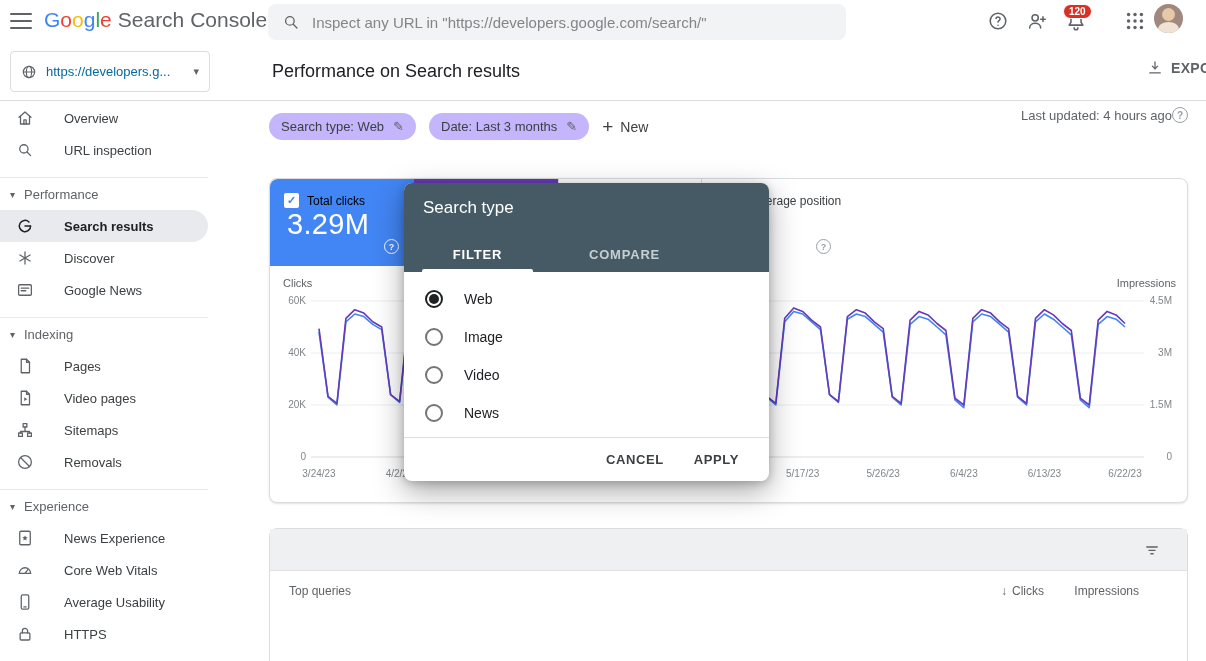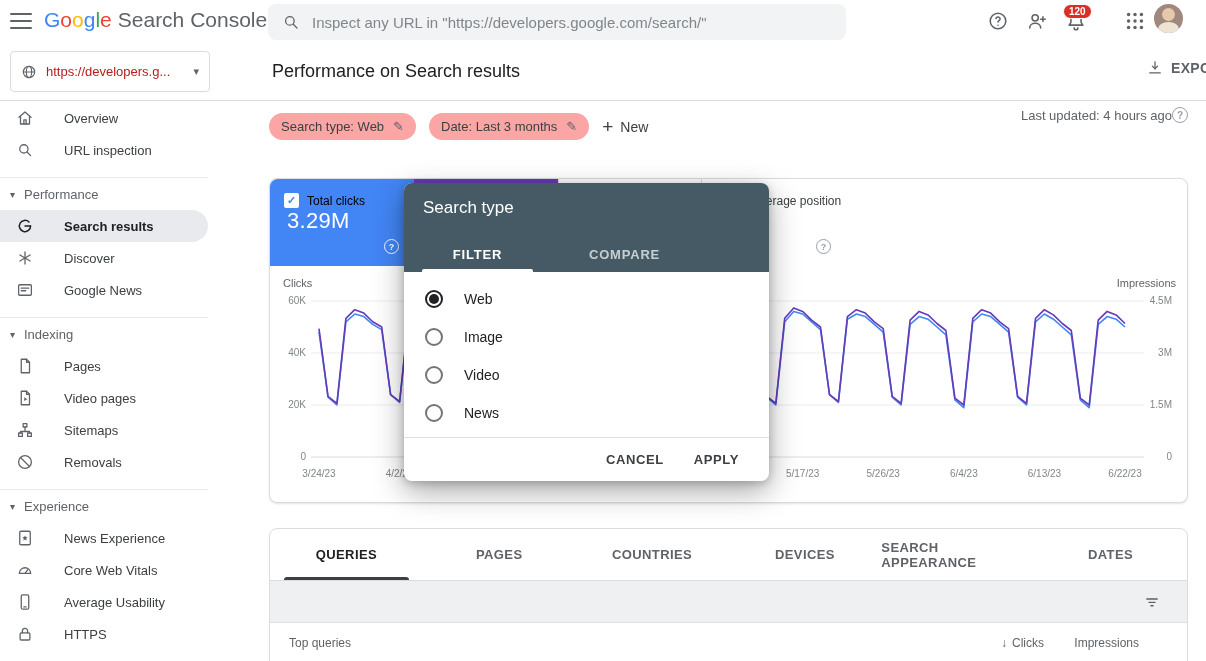--- a/index.html
+++ b/index.html
@@ -18,46 +18,46 @@
   #searchbox input{border:none;outline:none;background:transparent;flex:1;font-size:15px;color:#0f172a;margin-left:12px;font-family:inherit}
   #searchbox input::placeholder{color:#80868b}
   .topbtn{position:absolute;top:8px;width:26px;height:26px;display:flex;align-items:center;justify-content:center;cursor:pointer}
   #badge{position:absolute;left:1063px;top:4px;min-width:27px;height:15px;background:#d93025;border-radius:8px;color:#fff;font-size:10px;font-weight:bold;display:flex;align-items:center;justify-content:center;padding:0 5px;border:1px solid #fff;z-index:3}
   #avatar{position:absolute;left:1154px;top:4px;width:29px;height:29px;border-radius:50%;background:#a1887f;overflow:hidden;cursor:pointer}
   #avatar:before{content:"";position:absolute;left:8px;top:4px;width:13px;height:13px;border-radius:50%;background:#e6c9a8}
   #avatar:after{content:"";position:absolute;left:4px;top:18px;width:21px;height:14px;border-radius:50% 50% 0 0;background:#efe3d3}
   
   #divider-top{position:absolute;left:0;top:100px;width:1206px;height:1px;background:#dadce0}
   #property{position:absolute;left:10px;top:51px;width:200px;height:41px;border:1px solid #dadce0;border-radius:4px;display:flex;align-items:center;padding:0 10px;cursor:pointer;background:#fff}
-  #property .txt{flex:1;margin-left:9px;font-size:13px;color:#b91c1c;white-space:nowrap;overflow:hidden}
+  #property .txt{flex:1;margin-left:9px;font-size:13px;color:#0369a1;white-space:nowrap;overflow:hidden}
   #property .caret{color:#5f6368;font-size:11px;margin-left:4px}
   #page-title{position:absolute;left:272px;top:61px;font-size:18px;color:#202124}
   #export{position:absolute;left:1146px;top:59px;display:flex;align-items:center;gap:7px;color:#5f6368;font-size:14px;font-weight:bold;letter-spacing:.3px;cursor:pointer}
   
   .sb-item{position:absolute;left:0;width:208px;height:32px;display:flex;align-items:center;padding-left:16px;cursor:pointer;color:#3c4043}
   .sb-item .sbl{margin-left:30px;font-size:13px;white-space:nowrap}
   .sb-item.selected{background:#e8eaed;border-radius:0 16px 16px 0}
   .sb-item.selected .sbl{color:#202124;font-weight:bold}
   .sb-sec{position:absolute;left:0;width:208px;height:32px;display:flex;align-items:center;padding-left:10px;cursor:pointer;color:#5f6368;font-size:13px}
   .sb-sec .tri{font-size:10px;color:#5f6368;width:14px}
   .sb-div{position:absolute;left:0;width:208px;height:1px;background:#e8eaed}
   
-  .chip{height:27px;background:#fca5a5;border-radius:14px;display:inline-flex;align-items:center;padding:0 12px;font-size:13px;color:#3c4043;cursor:pointer;white-space:nowrap}
+  .chip{height:27px;background:#c4b5fd;border-radius:14px;display:inline-flex;align-items:center;padding:0 12px;font-size:13px;color:#3c4043;cursor:pointer;white-space:nowrap}
   .chip .pencil{margin-left:9px;color:#5f6368;font-size:13px}
   #chiprow{position:absolute;left:269px;top:113px;display:flex;align-items:center;gap:13px}
   #newbtn{display:inline-flex;align-items:center;gap:7px;color:#3c4043;font-size:14px;cursor:pointer}
   #newbtn .plus{font-size:19px;line-height:1;color:#3c4043}
   #lastupd{position:absolute;right:18px;top:107px;display:flex;align-items:center;gap:0}
   #lastupd .lu-text{font-size:13px;color:#5f6368}
   .qmark{width:16px;height:16px;border-radius:50%;border:1.5px solid #9aa0a6;color:#9aa0a6;font-size:10px;font-weight:bold;display:flex;align-items:center;justify-content:center;cursor:pointer}
   
   #chartcard{position:absolute;left:269px;top:178px;width:919px;height:325px;border:1px solid #dadce0;border-radius:8px;background:#fff;box-shadow:0 1px 2px rgba(60,64,67,.15)}
   .mcard{position:absolute;top:0;height:87px;width:144px;cursor:pointer}
   .mcard .mlabel{position:absolute;left:37px;top:15px;font-size:12px}
-  .mcard .mvalue{position:absolute;left:17px;top:29px;font-size:22px;letter-spacing:.3px}
+  .mcard .mvalue{position:absolute;left:17px;top:29px;font-size:29px;letter-spacing:.3px}
   .cbx{position:absolute;left:14px;top:14px;width:15px;height:15px;border-radius:2px;display:flex;align-items:center;justify-content:center;font-size:11px;font-weight:bold}
   .helpw{position:absolute;right:15px;bottom:12px;width:15px;height:15px;border-radius:50%;font-size:9px;display:flex;align-items:center;justify-content:center;font-weight:bold;cursor:pointer}
   
   #tablecard{position:absolute;left:269px;top:528px;width:919px;height:140px;border:1px solid #dadce0;border-radius:8px 8px 0 0;background:#fff}
   #tabs{display:flex;height:52px;border-bottom:1px solid #dadce0}
   .tab{flex:1;display:flex;align-items:center;justify-content:center;font-size:13px;letter-spacing:.4px;color:#5f6368;font-weight:bold;cursor:pointer;position:relative}
   .tab.active{color:#202124}
   .tab.active:after{content:"";position:absolute;left:14px;right:14px;bottom:0;height:3px;background:#3c4043;border-radius:3px 3px 0 0}
   #tooltab{height:41px;background:#eef0f2;display:flex;align-items:center;justify-content:flex-end;padding-right:26px}
   #thead{height:40px;display:flex;align-items:center;border-top:1px solid #e0e0e0;position:relative}
@@ -341,28 +341,20 @@
         <text x="613.228" y="211" font-size="10" fill="#80868b" text-anchor="middle">5/26/23</text>
         <text x="693.832" y="211" font-size="10" fill="#80868b" text-anchor="middle">6/4/23</text>
         <text x="774.4359999999999" y="211" font-size="10" fill="#80868b" text-anchor="middle">6/13/23</text>
         <text x="855.04" y="211" font-size="10" fill="#80868b" text-anchor="middle">6/22/23</text>
         <polyline points="49.0,66.2 58.0,131.2 66.9,139.0 75.9,55.8 84.8,48.0 93.8,50.6 102.7,58.4 111.7,63.6 120.6,128.6 129.6,136.4 138.6,53.2 147.5,45.4 156.5,48.0 165.4,55.8 174.4,66.2 183.3,131.2 192.3,139.0 201.3,58.4 210.2,50.6 219.2,53.2 228.1,61.0 237.1,68.8 246.0,133.8 255.0,141.6 263.9,55.8 272.9,48.0 281.9,50.6 290.8,58.4 299.8,66.2 308.7,131.2 317.7,139.0 326.6,53.2 335.6,45.4 344.5,48.0 353.5,55.8 362.5,63.6 371.4,128.6 380.4,136.4 389.3,55.8 398.3,48.0 407.2,50.6 416.2,61.0 425.2,68.8 434.1,133.8 443.1,141.6 452.0,58.4 461.0,50.6 469.9,53.2 478.9,61.0 487.8,66.2 496.8,131.2 505.8,139.0 514.7,55.8 523.7,45.4 532.6,48.0 541.6,55.8 550.5,63.6 559.5,128.6 568.4,136.4 577.4,53.2 586.4,48.0 595.3,50.6 604.3,58.4 613.2,66.2 622.2,131.2 631.1,139.0 640.1,58.4 649.1,50.6 658.0,53.2 667.0,61.0 675.9,68.8 684.9,133.8 693.8,141.6 702.8,55.8 711.7,48.0 720.7,50.6 729.7,58.4 738.6,66.2 747.6,131.2 756.5,139.0 765.5,55.8 774.4,48.0 783.4,53.2 792.3,61.0 801.3,68.8 810.3,133.8 819.2,141.6 828.2,58.4 837.1,50.6 846.1,53.2 855.0,61.0" fill="none" stroke="#4285f4" stroke-width="1.6" stroke-linejoin="round"></polyline>
         <polyline points="49.0,62.7 58.0,130.3 66.9,137.3 75.9,52.3 84.8,43.7 93.8,47.1 102.7,55.8 111.7,61.0 120.6,128.6 129.6,135.5 138.6,50.6 147.5,41.9 156.5,45.4 165.4,54.1 174.4,62.7 183.3,130.3 192.3,137.3 201.3,54.1 210.2,45.4 219.2,48.9 228.1,57.5 237.1,64.5 246.0,132.1 255.0,139.0 263.9,52.3 272.9,43.7 281.9,47.1 290.8,55.8 299.8,62.7 308.7,130.3 317.7,137.3 326.6,50.6 335.6,41.9 344.5,45.4 353.5,54.1 362.5,61.0 371.4,128.6 380.4,135.5 389.3,52.3 398.3,43.7 407.2,48.9 416.2,57.5 425.2,64.5 434.1,132.1 443.1,139.0 452.0,54.1 461.0,45.4 469.9,48.9 478.9,57.5 487.8,62.7 496.8,130.3 505.8,137.3 514.7,52.3 523.7,41.9 532.6,45.4 541.6,54.1 550.5,61.0 559.5,128.6 568.4,135.5 577.4,50.6 586.4,43.7 595.3,47.1 604.3,55.8 613.2,62.7 622.2,130.3 631.1,137.3 640.1,54.1 649.1,45.4 658.0,48.9 667.0,57.5 675.9,64.5 684.9,132.1 693.8,139.0 702.8,52.3 711.7,43.7 720.7,47.1 729.7,55.8 738.6,62.7 747.6,130.3 756.5,137.3 765.5,52.3 774.4,43.7 783.4,48.9 792.3,57.5 801.3,64.5 810.3,132.1 819.2,139.0 828.2,54.1 837.1,45.4 846.1,48.9 855.0,57.5" fill="none" stroke="#673ab7" stroke-width="1.6" stroke-linejoin="round"></polyline>
       </svg>
   </div>
 
   <div id="tablecard">
-    <div id="tabs">
-      <div class="tab active">QUERIES</div>
-      <div class="tab">PAGES</div>
-      <div class="tab">COUNTRIES</div>
-      <div class="tab">DEVICES</div>
-      <div class="tab">SEARCH APPEARANCE</div>
-      <div class="tab">DATES</div>
-    </div>
     <div id="tooltab">
       <svg class="ic" viewBox="0 0 24 24">
           <line x1="5" y1="8" x2="19" y2="8"></line>
           <line x1="8" y1="12.5" x2="16" y2="12.5"></line>
           <line x1="10.5" y1="17" x2="13.5" y2="17"></line>
         </svg>
     </div>
     <div id="thead">
       <span class="thq">Top queries</span>
       <span class="thc">

